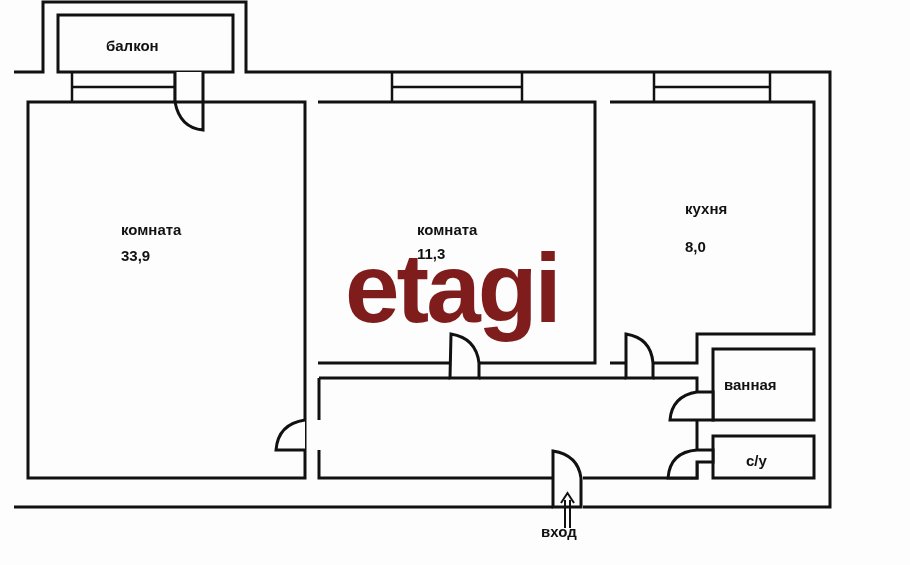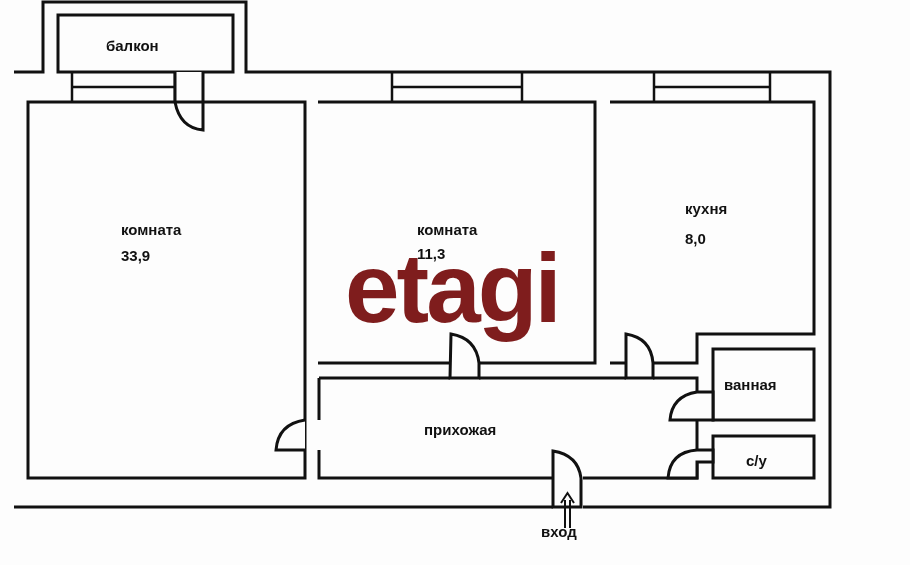--- a/index.html
+++ b/index.html
@@ -74,20 +74,19 @@
     <div style="margin-top:2px;">33,9</div>
   </div>
 
   <div class="lbl" style="left:417px; top:218px;">
     <div>комната</div>
     <div style="margin-top:0;">11,3</div>
   </div>
 
   <div class="lbl" style="left:685px; top:197px;">
     <div>кухня</div>
-    <div style="margin-top:6px;">8,0</div>
+    <div style="margin-top:14px;">8,0</div>
   </div>
 
-  <div class="lbl" style="left:424px; top:418px;">прихожая</div>
   <div class="lbl" style="left:724px; top:373px;">ванная</div>
   <div class="lbl" style="left:746px; top:449px;">с/у</div>
   <div class="lbl" style="left:541px; top:520px;">вход</div>
 </div>
 
 </body></html>

